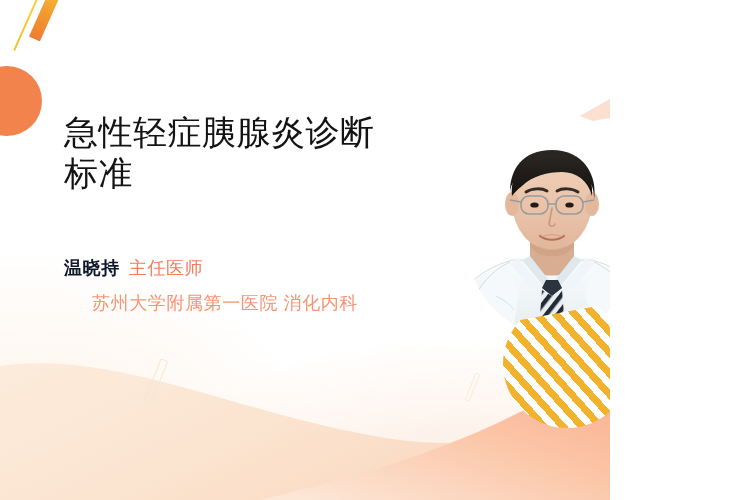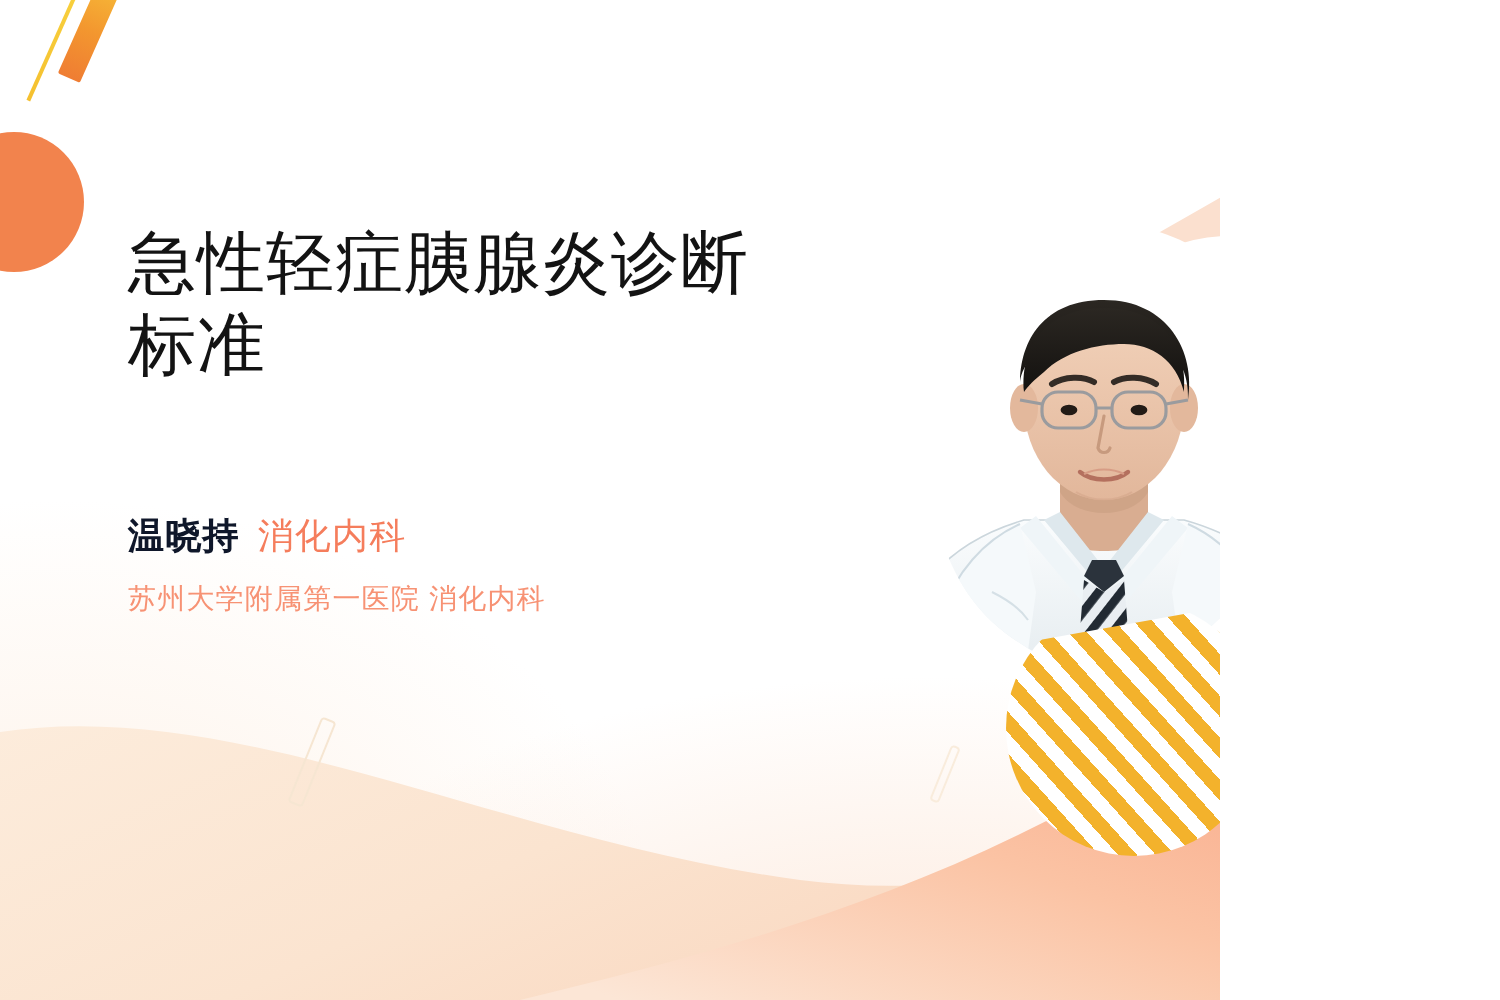--- a/index.html
+++ b/index.html
@@ -139,23 +139,24 @@
   }
   .doc-rank{
     color:#f57d5c;
     font-weight:400;
     margin-left:9px;
   }
   .affil{
     display:block;
     margin-top:4px;
     color:#f79274;
-    font-size:14px;
+    font-size:18px;
     font-weight:400;
     letter-spacing:.6px;
+    margin-left:28px;
   }
 </style>
 </head>
 <body>
 
 <div id="card">
 
   <div class="bg-soft-wash"></div>
 
   <svg class="wave-light" viewBox="0 0 750 230" preserveAspectRatio="none">
@@ -272,18 +273,18 @@
         <path d="M86,136 C94,141 106,141 114,136" stroke="#D5A88D" stroke-width="1" fill="none" opacity=".7"></path>
       </g>
     </svg>
   </div>
 
   <div class="stripe-disc"></div>
 
   <div class="text-block">
     <h1 class="title">急性轻症胰腺炎诊断标准</h1>
     <div class="byline">
-      <span class="doc-name">温晓持</span><span class="doc-rank">消化内科</span>
+      <span class="doc-name">温晓持</span><span class="doc-rank">主任医师</span>
       <span class="affil">苏州大学附属第一医院  消化内科</span>
     </div>
   </div>
 
 </div>
 
 </body></html>

